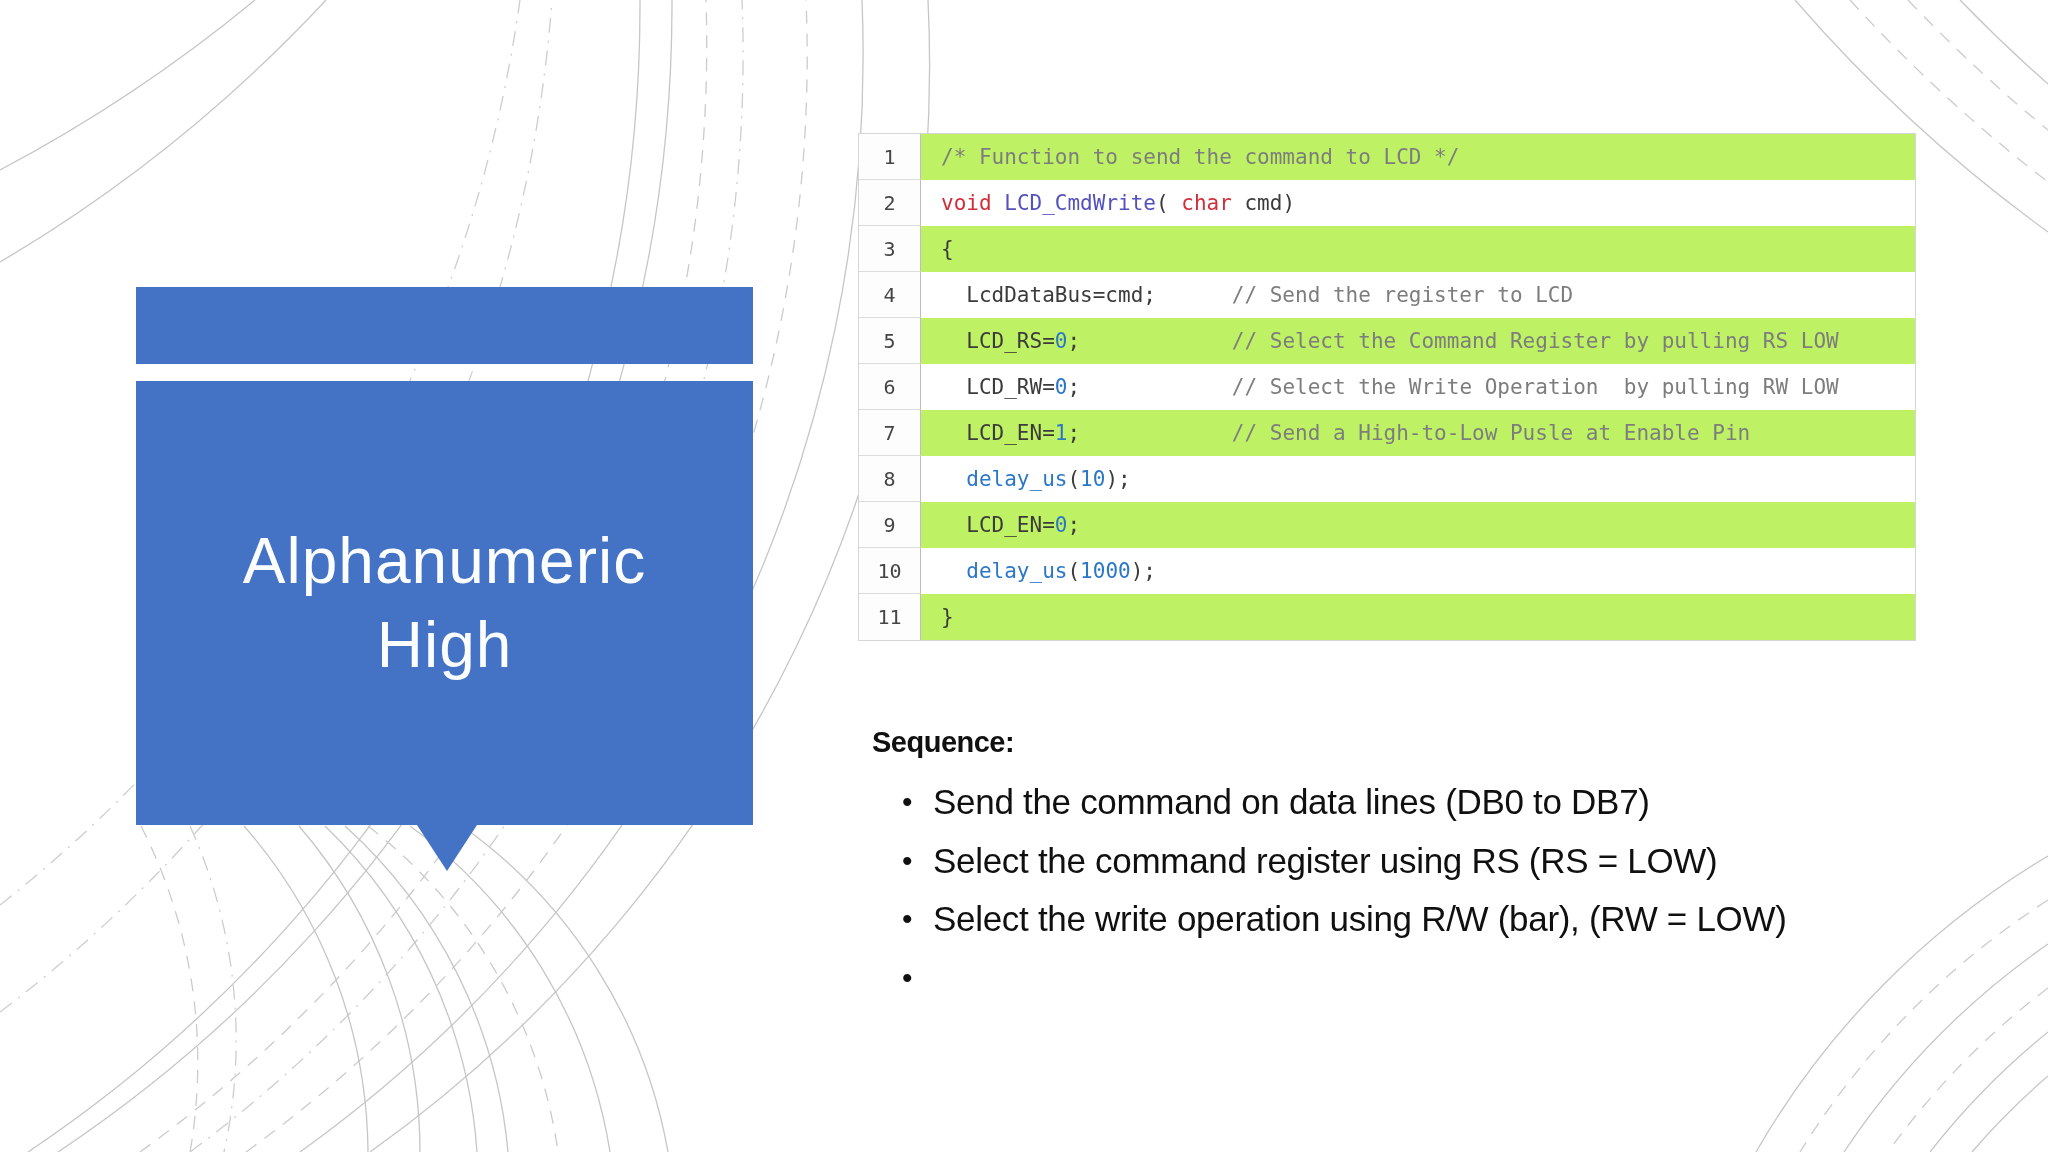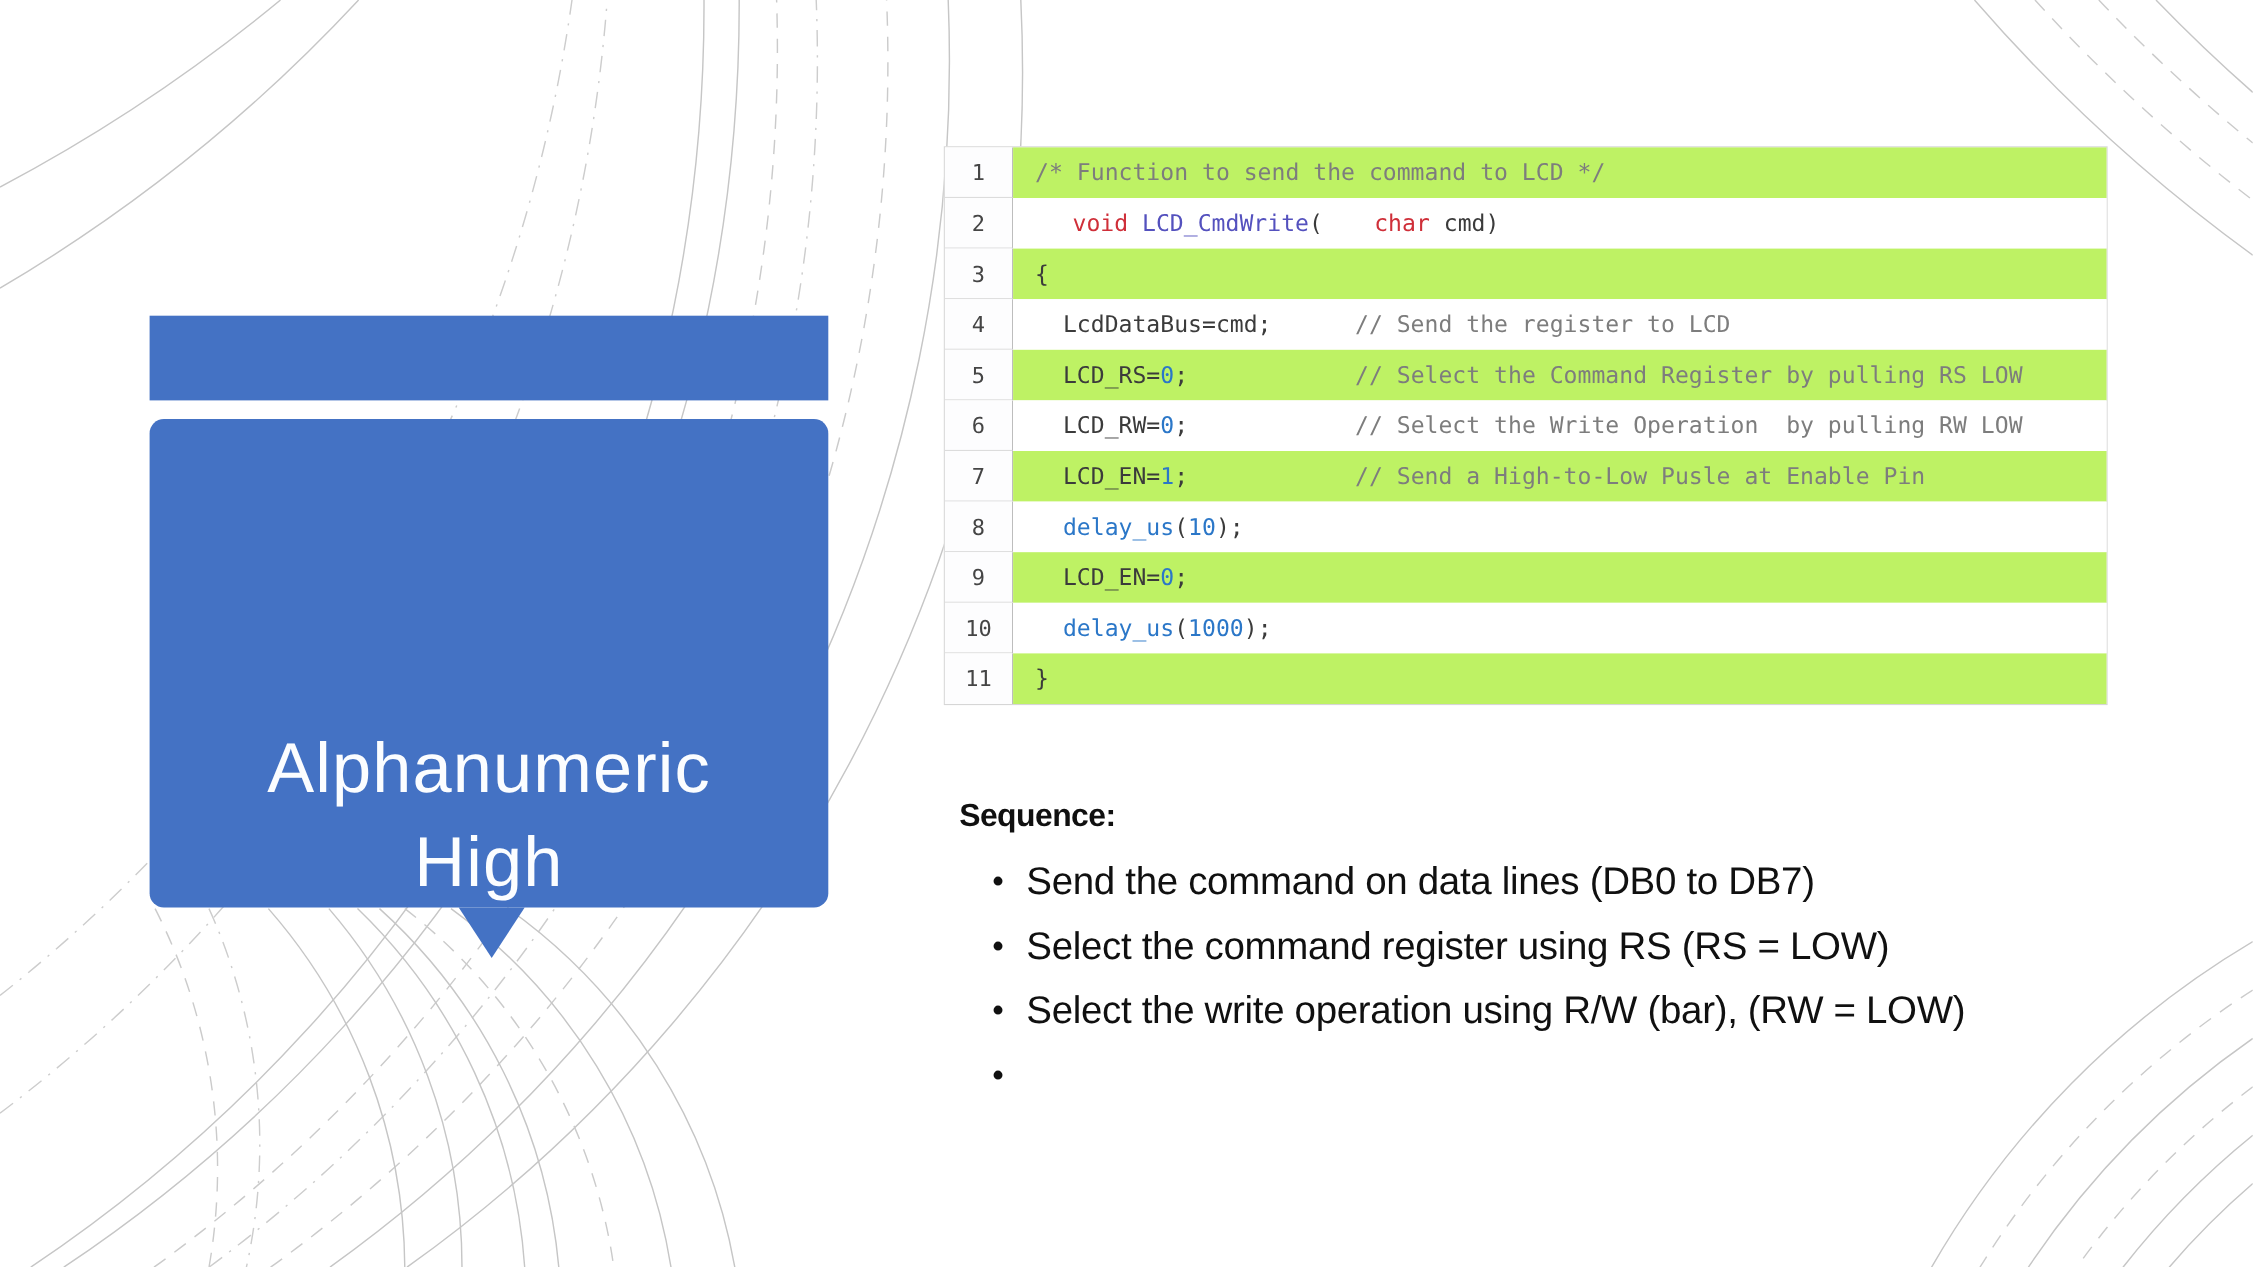--- a/index.html
+++ b/index.html
@@ -15,21 +15,21 @@
   #arc-layer path.dashdot{stroke:#cdcdcd;stroke-dasharray:15 8 2 8;}
 
   
   .callout-bar{
     position:absolute;left:136px;top:287px;width:617px;height:77px;
     background:var(--accent,#4472c4);z-index:2;
   }
   .callout-main{
     position:absolute;left:136px;top:381px;width:617px;height:444px;
     background:var(--accent,#4472c4);z-index:2;
-    display:flex;flex-direction:column;align-items:center;justify-content:flex-end;border-radius:13px;
+    display:flex;flex-direction:column;align-items:center;justify-content:center;
   }
   .callout-title{
     color:#fbfdff;font-size:64px;font-weight:300;line-height:1.32;
     letter-spacing:1px;text-align:center;
   }
   .callout-tail{
     position:absolute;left:417px;top:825px;width:0;height:0;z-index:2;
     border-left:30px solid transparent;border-right:30px solid transparent;
     border-top:46px solid var(--accent,#4472c4);
   }
@@ -47,21 +47,21 @@
   }
   .code-row:not(:last-child) .gutter-cell{border-bottom:1px solid #dcdcdc;}
   .code-row .code-cell{
     flex:1 1 auto;white-space:pre;line-height:46px;padding-left:20px;
     font-family:"DejaVu Sans Mono",monospace;font-size:21px;
     background:#ffffff;overflow:hidden;
   }
   .code-row.striped .code-cell{background:#bef264;}
   .tok-plain{color:var(--code-plain,#3b3b3b);}
   .tok-comment{color:var(--code-comment,#7d7d7d);}
-  .tok-keyword{color:var(--code-keyword,#cf2f39);margin-left:34px;}
+  .tok-keyword{color:var(--code-keyword,#cf2f39);}
   .tok-function{color:var(--code-function,#5451be);}
   .tok-value{color:var(--code-value,#2b77c8);}
 
   
   .sequence{position:absolute;left:872px;top:726px;width:1100px;z-index:2;color:#101010;}
   .sequence-heading{font-size:29px;font-weight:bold;margin:0 0 14px 0;letter-spacing:-0.5px;}
   .bullet-row{display:flex;height:58.5px;align-items:center;}
   .bullet-dot{width:31px;flex:0 0 31px;margin-left:30px;font-size:30px;line-height:1;}
   .bullet-text{font-size:35px;letter-spacing:-0.3px;white-space:nowrap;}
 </style>

